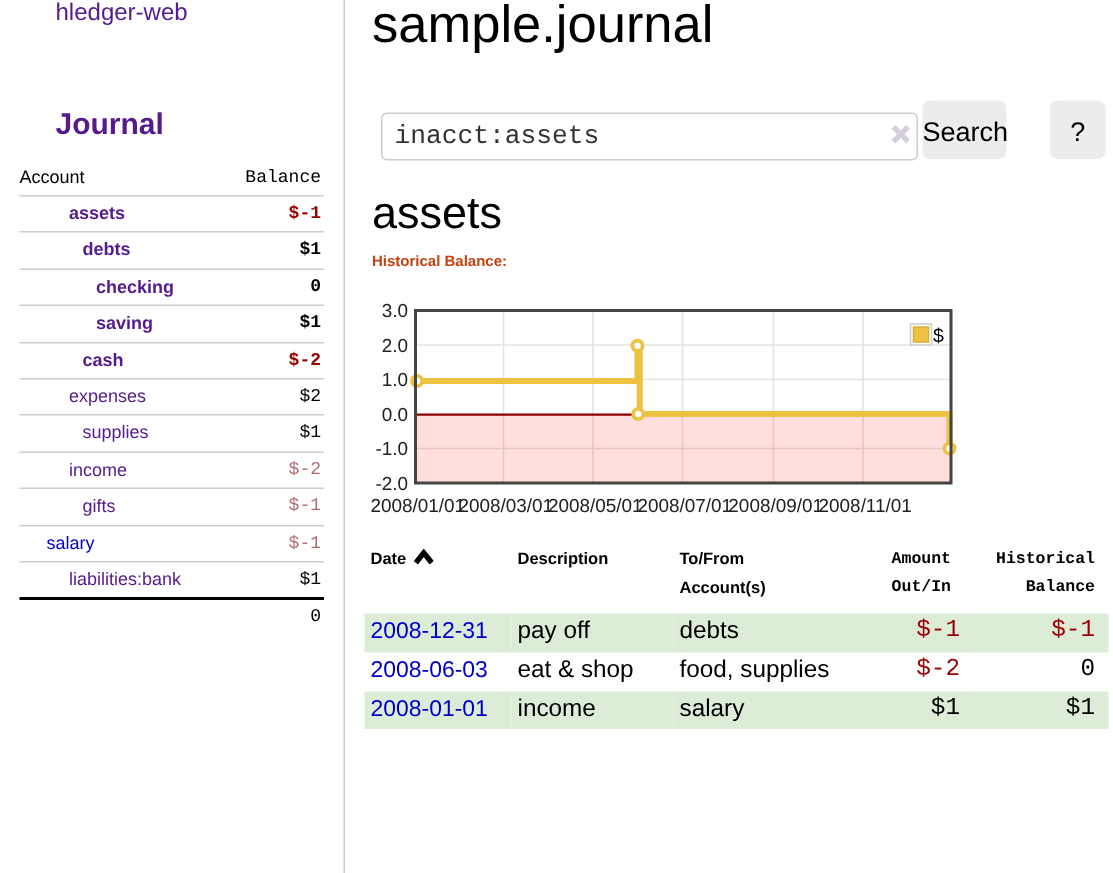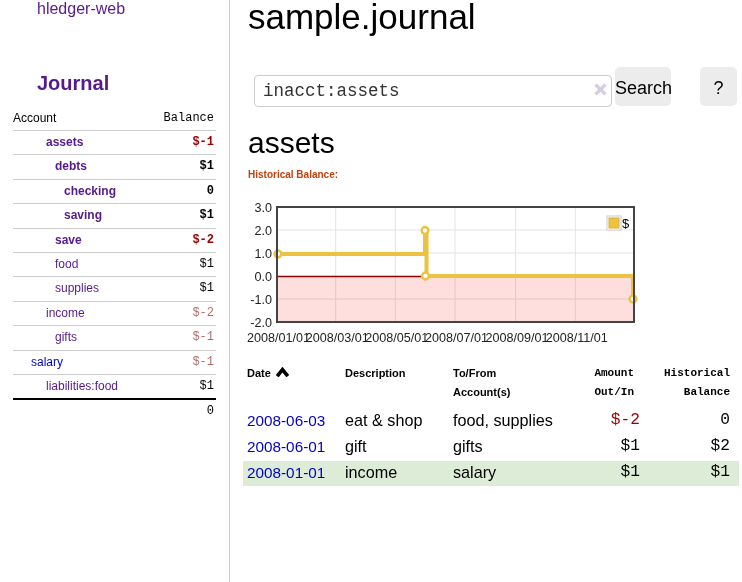--- a/index.html
+++ b/index.html
@@ -68,45 +68,45 @@
         </tr>
     <tr>
           <td class="l3 b"><a class="purple" href="#">checking</a></td>
           <td class="r amt">0</td>
         </tr>
     <tr>
           <td class="l3 b"><a class="purple" href="#">saving</a></td>
           <td class="r amt">$1</td>
         </tr>
     <tr>
-          <td class="l2 b"><a class="purple" href="#">save</a></td>
+          <td class="l2 b"><a class="purple" href="#">cash</a></td>
           <td class="r b neg">$-2</td>
         </tr>
     <tr>
-          <td class="l2"><a class="purple" href="#">food</a></td>
-          <td class="r">$1</td>
+          <td class="l1"><a class="purple" href="#">expenses</a></td>
+          <td class="r">$2</td>
         </tr>
     <tr>
           <td class="l2"><a class="purple" href="#">supplies</a></td>
           <td class="r">$1</td>
         </tr>
     <tr>
           <td class="l1"><a class="purple" href="#">income</a></td>
           <td class="r rose">$-2</td>
         </tr>
     <tr>
           <td class="l2"><a class="purple" href="#">gifts</a></td>
           <td class="r rose">$-1</td>
         </tr>
     <tr>
           <td class="l2"><a class="blue" href="#">salary</a></td>
           <td class="r rose">$-1</td>
         </tr>
     <tr>
-          <td class="l1"><a class="purple" href="#">liabilities:food</a></td>
+          <td class="l1"><a class="purple" href="#">liabilities:bank</a></td>
           <td class="r">$1</td>
         </tr>
     <tr class="total">
           <td></td>
           <td class="r">0</td>
         </tr>
   </tbody>
     </table>
 </div>
   <h1 id="h1">sample.journal</h1>
@@ -183,34 +183,34 @@
           <th>Date <svg width="13" height="10" viewBox="0 0 13 10" style="vertical-align:baseline;margin-left:2px">
               <path d="M1.2,9.2 L6.5,2.6 L11.8,9.2" fill="none" stroke="#000" stroke-width="3.6"></path>
             </svg></th>
           <th>Description</th>
           <th>To/From<br>Account(s)</th>
           <th class="r amth">Amount<br>Out/In</th>
           <th class="r">Historical<br>Balance</th>
         </tr>
       </thead>
       <tbody>
+        <tr class="g">
+          <td><a class="blue" href="#">2008-12-31</a></td>
+          <td>pay off</td>
+          <td>debts</td>
+          <td class="r neg">$-1</td>
+          <td class="r neg">$-1</td>
+        </tr>
         <tr>
           <td><a class="blue" href="#">2008-06-03</a></td>
           <td>eat &amp; shop</td>
           <td>food, supplies</td>
           <td class="r neg">$-2</td>
           <td class="r">0</td>
         </tr>
-        <tr>
-          <td><a class="blue" href="#">2008-06-01</a></td>
-          <td>gift</td>
-          <td>gifts</td>
-          <td class="r">$1</td>
-          <td class="r">$2</td>
-        </tr>
         <tr class="g">
           <td><a class="blue" href="#">2008-01-01</a></td>
           <td>income</td>
           <td>salary</td>
           <td class="r">$1</td>
           <td class="r">$1</td>
         </tr>
       </tbody>
     </table>
   </div>

